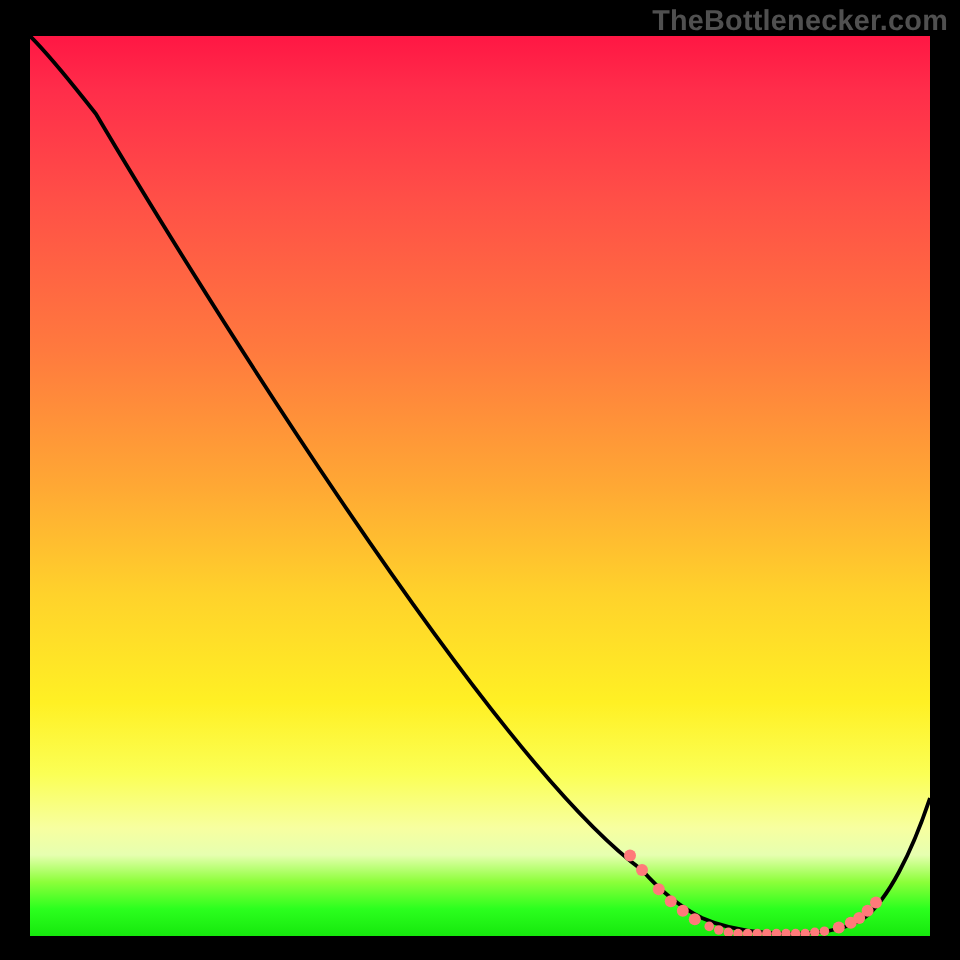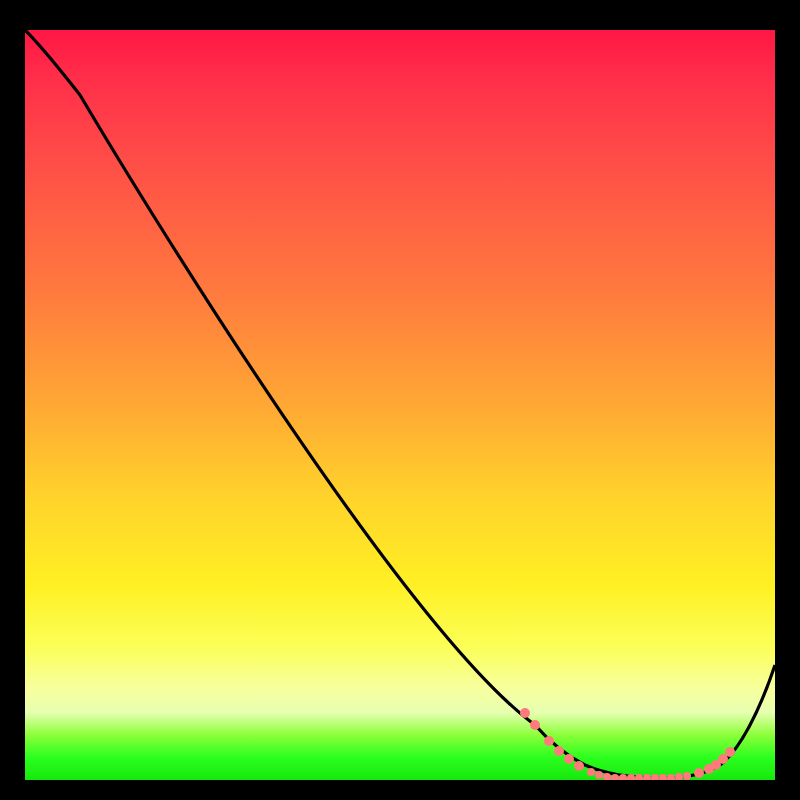--- a/index.html
+++ b/index.html
@@ -57,20 +57,21 @@
     top: 0;
     width: 750px;
     height: 750px;
     z-index: 10;
   }
 </style>
 </head>
 <body>
 
 <div class="frame">
+  <div class="watermark">TheBottlenecker.com</div>
 
   <div class="plot">
     <svg class="curve" viewBox="0 0 750 750" preserveAspectRatio="none">
 
       <path d="M 0 0
                C 20 20, 35 40, 55 65
                C 120 175, 380 600, 510 695
                C 525 712, 540 725, 560 735
                C 580 744, 605 748, 635 748
                C 660 748, 680 745, 695 735

